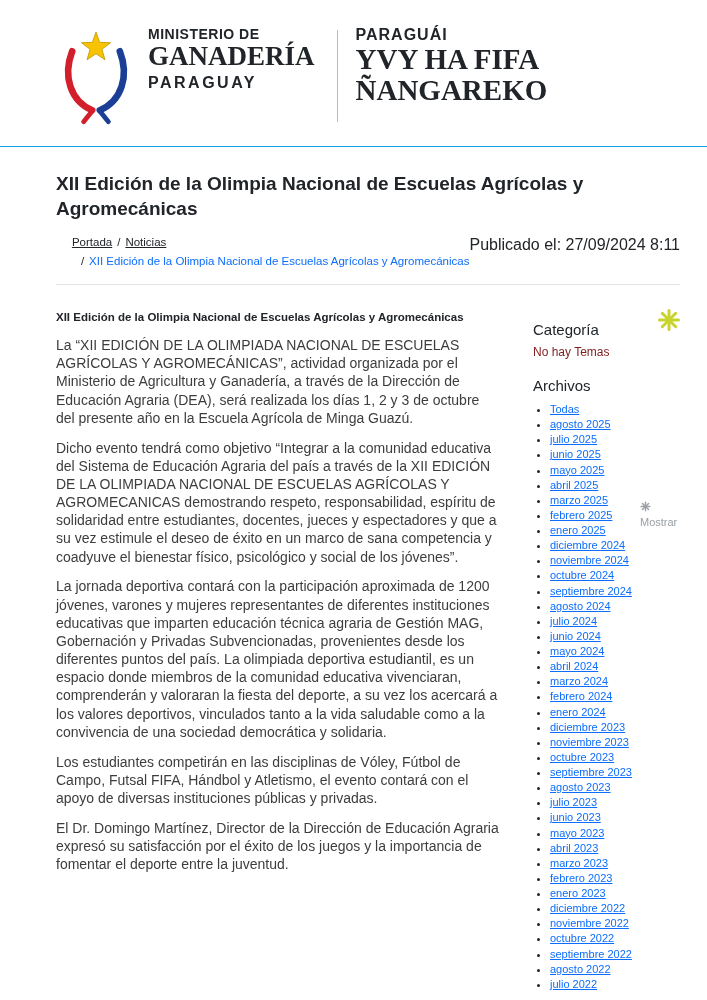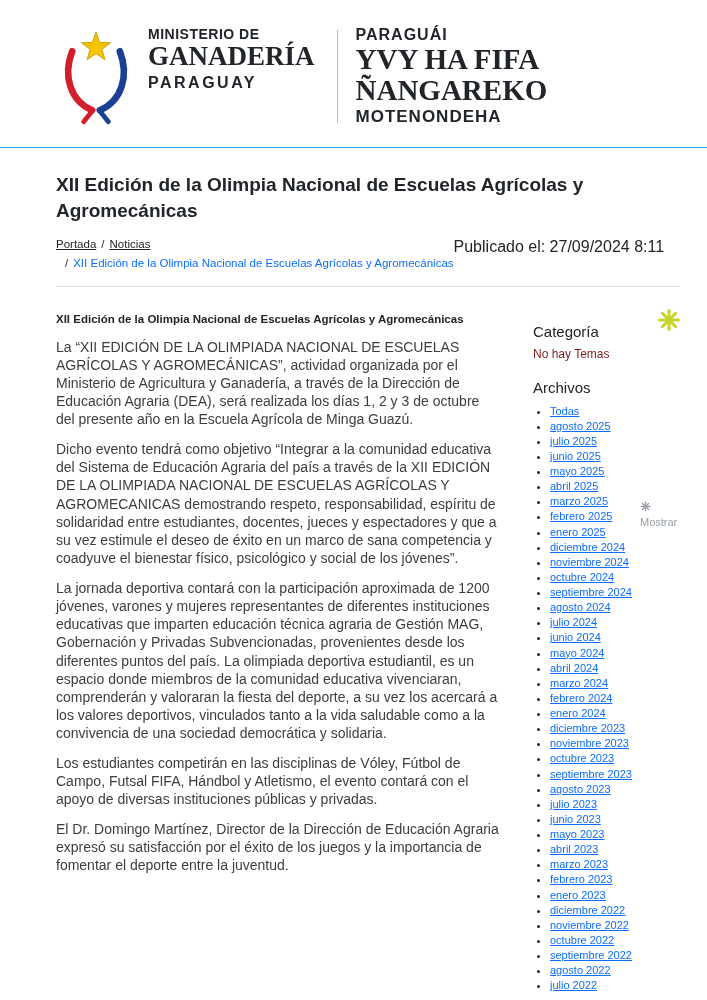--- a/index.html
+++ b/index.html
@@ -20,21 +20,21 @@
   .brand-left .line-serif { font-family:"Liberation Serif", serif; font-size:27px; font-weight:bold; line-height:1.08; }
   .brand-left .line-sm-bot { font-size:16px; font-weight:bold; letter-spacing:2.5px; margin-top:3px; }
   .header-divider { width:1px; align-self:stretch; background:#b9b9b9; margin:4px 18px 4px 22px; }
   .brand-right .g-top { font-size:16px; font-weight:bold; letter-spacing:1px; }
   .brand-right .g-serif { font-family:"Liberation Serif", serif; font-size:29px; font-weight:bold; line-height:1.06; }
   .brand-right .g-bot { font-size:17px; font-weight:bold; letter-spacing:1px; margin-top:2px; }
 
   
   .content { padding:20px 27px 0 56px; }
   .page-title { font-size:19px; font-weight:bold; line-height:1.32; margin:4px 0 12px; max-width:620px; }
-  .meta-row { display:flex; justify-content:flex-start; align-items:flex-start; }
+  .meta-row { display:flex; justify-content:flex-end; align-items:flex-start; }
   .breadcrumb { font-size:11.5px; line-height:1.65; max-width:450px; }
   .breadcrumb a { color:#212529; text-decoration:underline; }
   .breadcrumb .sep { margin:0 5px; color:#212529; }
   .breadcrumb .crumb-line2 { padding-left:4px; }
   .breadcrumb .current { color:var(--link); }
   .published { font-size:16px; color:#212529; white-space:nowrap; padding-top:3px; }
   .rule { border:none; border-top:1px solid #e4e4e4; margin:13px 0 0; }
 
   
   .main-flex { display:flex; gap:34px; padding-top:26px; }
@@ -84,21 +84,20 @@
       <div class="line-serif">GANADERÍA</div>
       <div class="line-sm-bot">PARAGUAY</div>
     </div>
 
     <div class="header-divider"></div>
 
     <div class="brand-right">
       <div class="g-top">PARAGUÁI</div>
       <div class="g-serif">YVY HA FIFA</div>
       <div class="g-serif">ÑANGAREKO</div>
-      <div class="g-bot">MOTENONDEHA</div>
     </div>
   </header>
 
   <div class="content">
 
     <h1 class="page-title">XII Edición de la Olimpia Nacional de Escuelas Agrícolas y Agromecánicas</h1>
 
     <div class="meta-row">
       <nav class="breadcrumb">
         <div class="crumb-line1">

